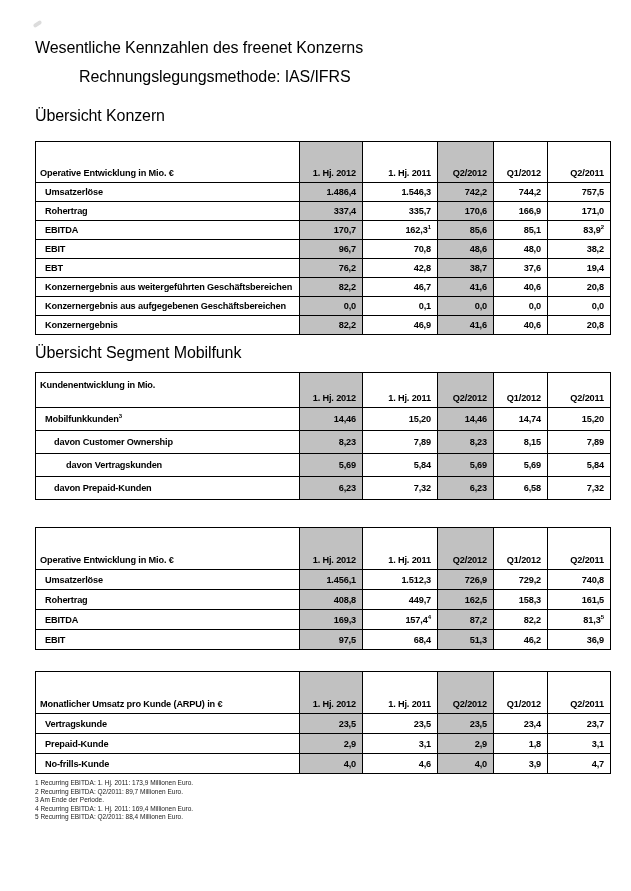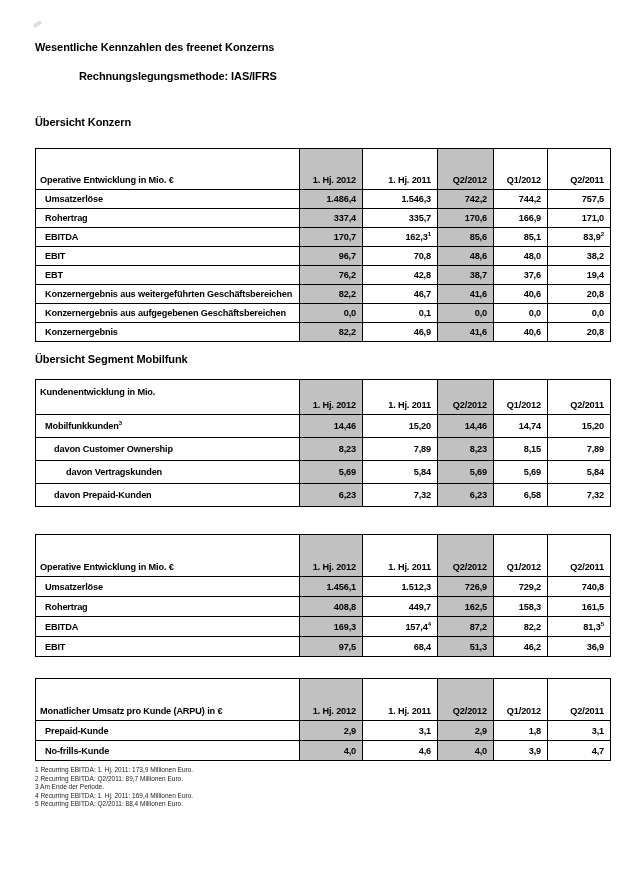--- a/index.html
+++ b/index.html
@@ -6,28 +6,28 @@
   body {
     width: 631px; height: 891px;
     background: #ffffff;
     font-family: "Liberation Sans", sans-serif;
     color: #000;
     position: relative;
     overflow: hidden;
   }
   .doc { position: absolute; left: 35px; top: 42px; width: 577px; }
   .heading {
-    font-weight: bold;
-    font-size: 11px;
+    font-weight: normal;
+    font-size: 16px;
     line-height: 11px;
     letter-spacing: -0.1px;
     white-space: nowrap;
   }
   .subtitle { margin-top: 18px; padding-left: 44px; }
-  .section-konzern { margin-top: 35px; }
+  .section-konzern { margin-top: 28px; }
   .section-mobilfunk { margin-top: 12px; }
 
   table {
     border-collapse: collapse;
     table-layout: fixed;
     width: 575px;
     font-size: 9.2px;
     font-weight: bold;
     letter-spacing: -0.15px;
   }
@@ -301,20 +301,28 @@
           <th class="lbl">Monatlicher Umsatz pro Kunde (ARPU) in €</th>
           <th class="num shade">1. Hj. 2012</th>
           <th class="num">1. Hj. 2011</th>
           <th class="num shade">Q2/2012</th>
           <th class="num">Q1/2012</th>
           <th class="num">Q2/2011</th>
         </tr>
       </thead>
       <tbody>
         <tr>
+          <td class="lbl ind1">Vertragskunde</td>
+          <td class="num shade">23,5</td>
+          <td class="num">23,5</td>
+          <td class="num shade">23,5</td>
+          <td class="num">23,4</td>
+          <td class="num">23,7</td>
+        </tr>
+        <tr>
           <td class="lbl ind1">Prepaid-Kunde</td>
           <td class="num shade">2,9</td>
           <td class="num">3,1</td>
           <td class="num shade">2,9</td>
           <td class="num">1,8</td>
           <td class="num">3,1</td>
         </tr>
         <tr>
           <td class="lbl ind1">No-frills-Kunde</td>
           <td class="num shade">4,0</td>

